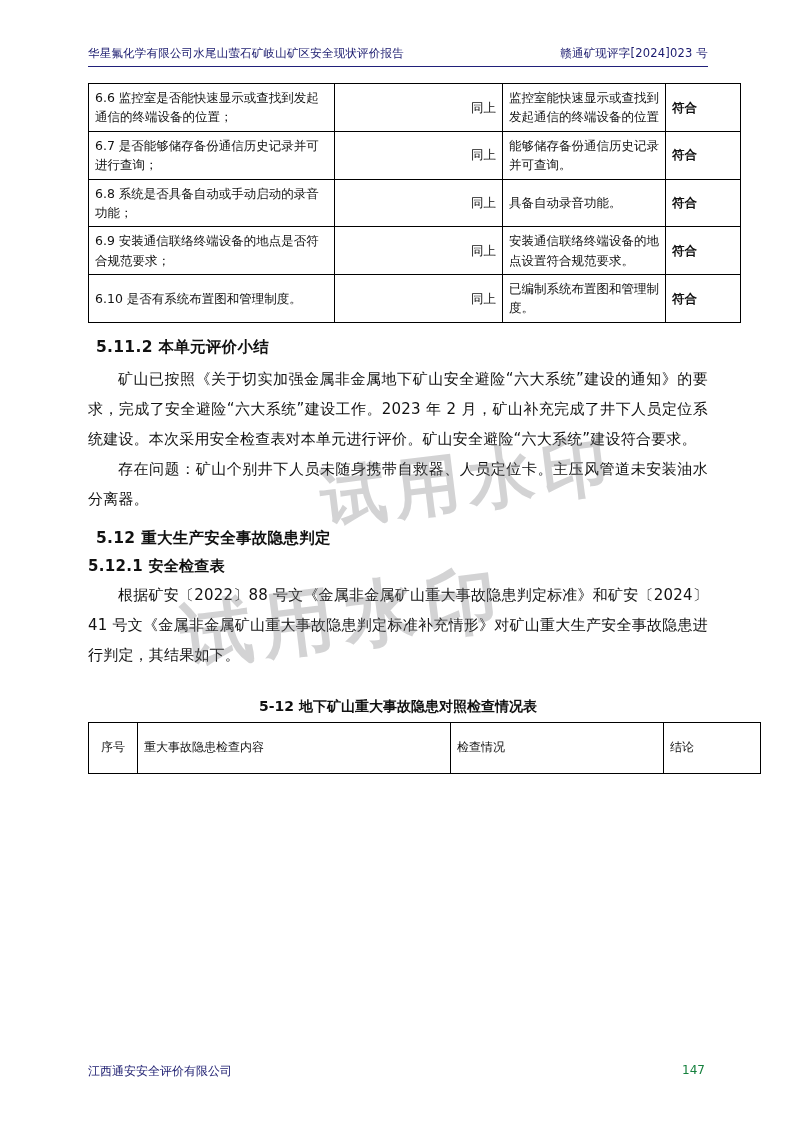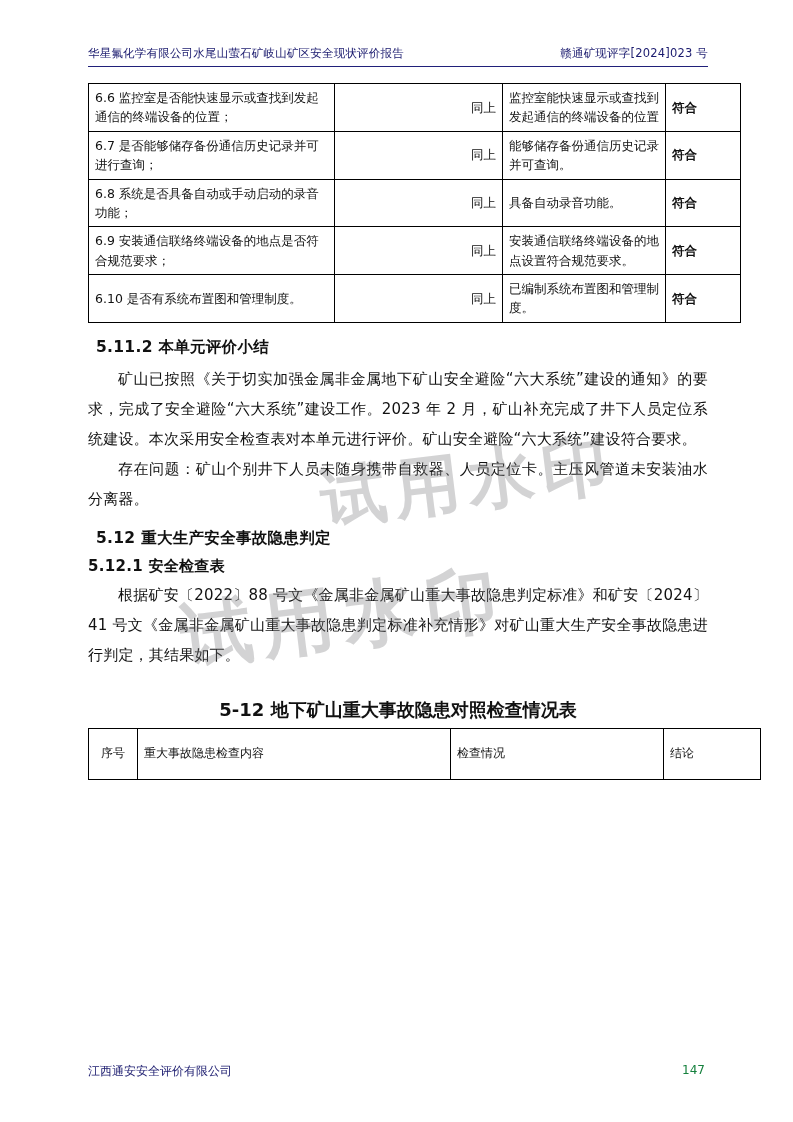--- a/index.html
+++ b/index.html
@@ -83,21 +83,21 @@
     font-size: 15px;
     color: #111;
     line-height: 2.0;
     margin: 0 0 0 0;
     text-indent: 2em;
     text-align: justify;
     letter-spacing: 0.2px;
   }
   .table-caption {
     text-align: center;
-    font-size: 18px;
+    font-size: 14px;
     font-weight: bold;
     margin: 28px 0 6px 0;
     color: #111;
   }
   table.bottom-table {
     border-collapse: collapse;
     width: 100%;
     table-layout: fixed;
   }
   table.bottom-table td {

